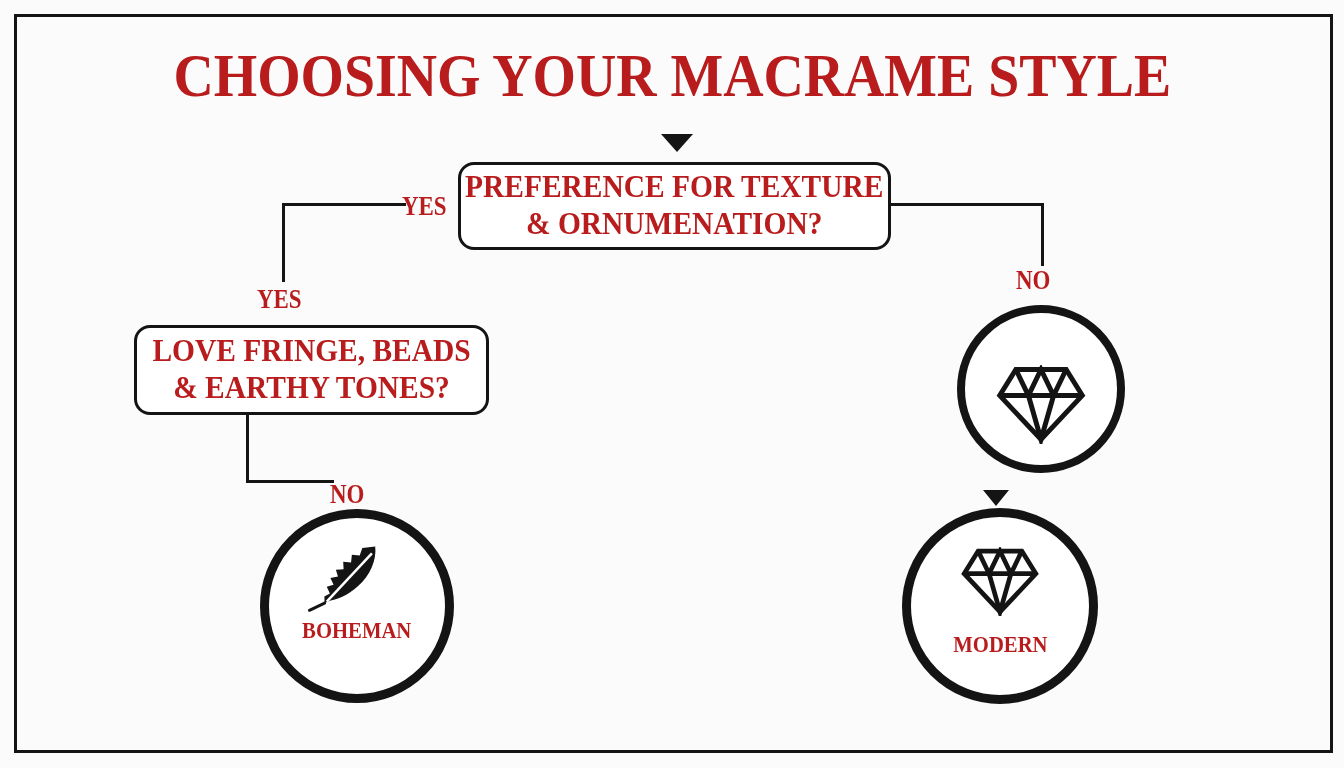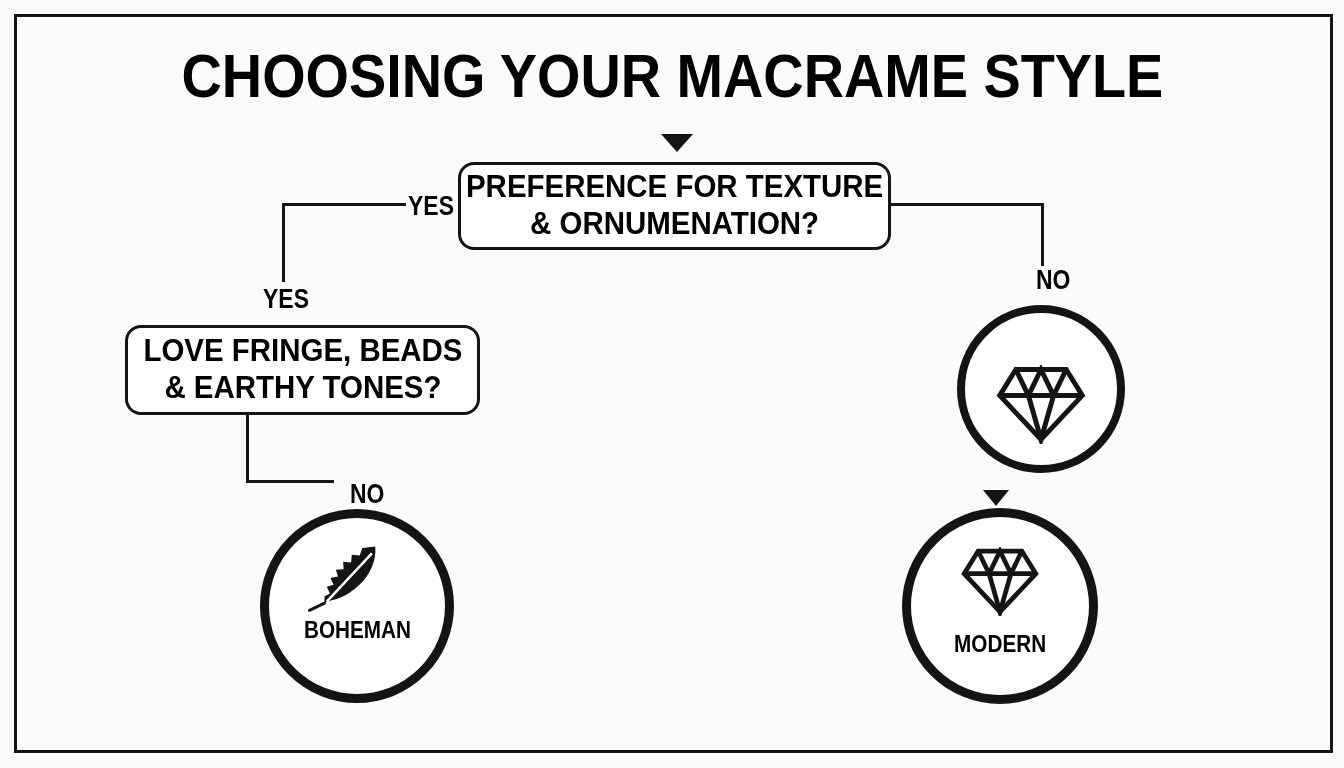--- a/index.html
+++ b/index.html
@@ -1,18 +1,18 @@
 <!DOCTYPE html>
 <html><head>
 <meta charset="utf-8">
 <style>
   html,body { margin:0; padding:0; background:#e8e8e8; }
   .canvas {
     position:relative; width:1344px; height:768px; background:#fbfbfb;
-    font-family:Liberation Sans, sans-serif; color:#000000;
+    font-family:Liberation Serif, serif; color:#b91c1c;
     overflow:hidden;
   }
   .frame {
     position:absolute; left:14px; top:14px; width:1313px; height:733px;
     border:3px solid #141414; background:transparent;
   }
   .cond { display:inline-block; transform:scaleX(0.9); transform-origin:50% 50%; white-space:nowrap; }
   .cond85 { display:inline-block; transform:scaleX(0.85); transform-origin:50% 50%; white-space:nowrap; }
 
   .title {
@@ -21,23 +21,23 @@
   }
 
   .qbox {
     position:absolute; background:#ffffff; border:3.5px solid #141414; border-radius:16px;
     display:flex; align-items:center; justify-content:center; text-align:center;
     font-weight:bold; font-size:31px; line-height:1.18; box-sizing:border-box;
   }
   .qbox .qline { display:block; }
   .qbox .cond { transform:scaleX(0.95); }
   #root-question { left:458px; top:162px; width:433px; height:88px; }
-  #left-question { left:125px; top:325px; width:355px; height:90px; }
+  #left-question { left:134px; top:325px; width:355px; height:90px; }
 
-  .edge-label { position:absolute; font-weight:bold; font-size:27px; text-align:right; line-height:1; }
+  .edge-label { position:absolute; font-weight:bold; font-size:27px; text-align:left; line-height:1; }
   #yes-label-root  { left:398px; top:193px; width:60px; }
   #yes-label-left  { left:253px; top:286px; width:60px; }
   #no-label-left   { left:327px; top:481px; width:60px; }
   #no-label-right  { left:1013px; top:267px; width:60px; }
 
   .line { position:absolute; background:#141414; }
   #conn-left-h  { left:282px; top:203px; width:124px; height:3px; }
   #conn-left-v  { left:282px; top:203px; width:3px;  height:79px; }
   #conn-down-v  { left:246px; top:414px; width:3px;  height:69px; }
   #conn-down-h  { left:246px; top:480px; width:88px; height:3px; }

